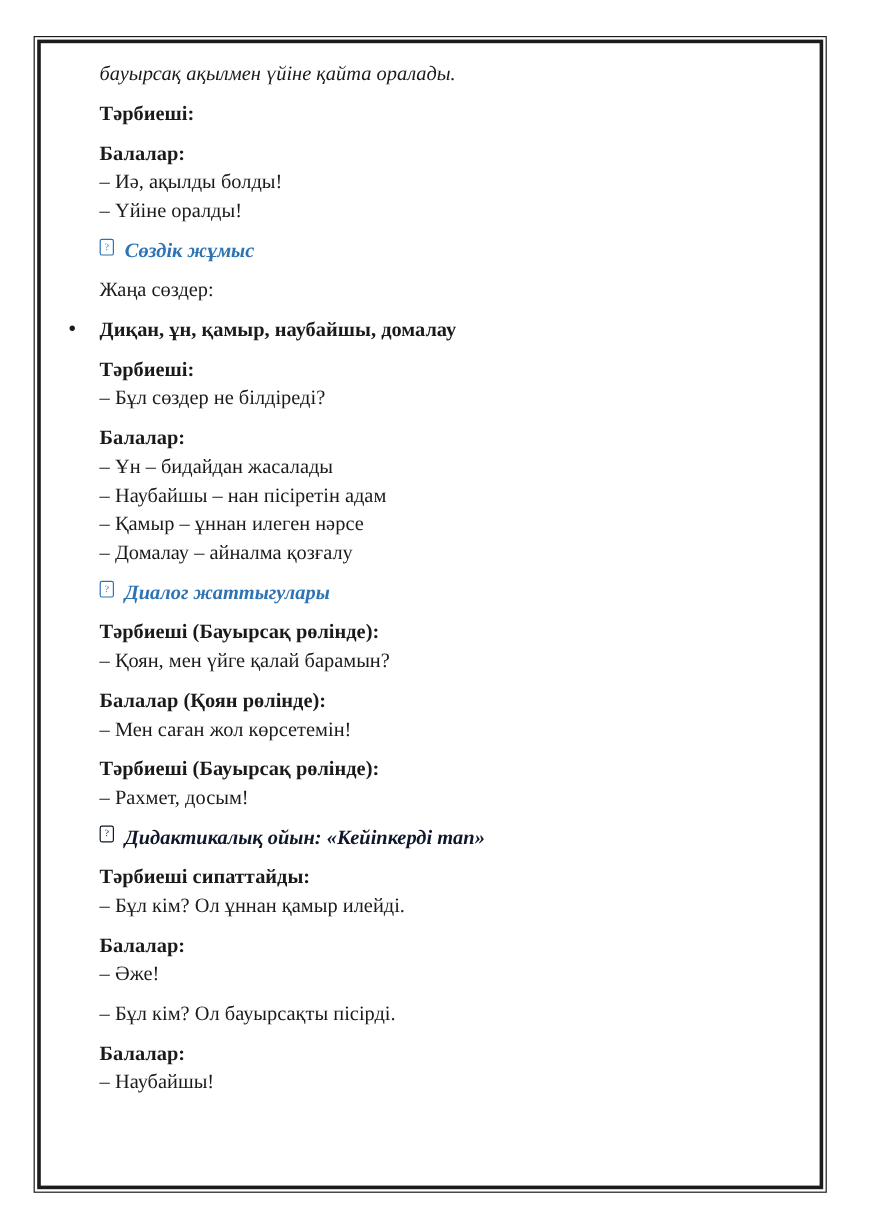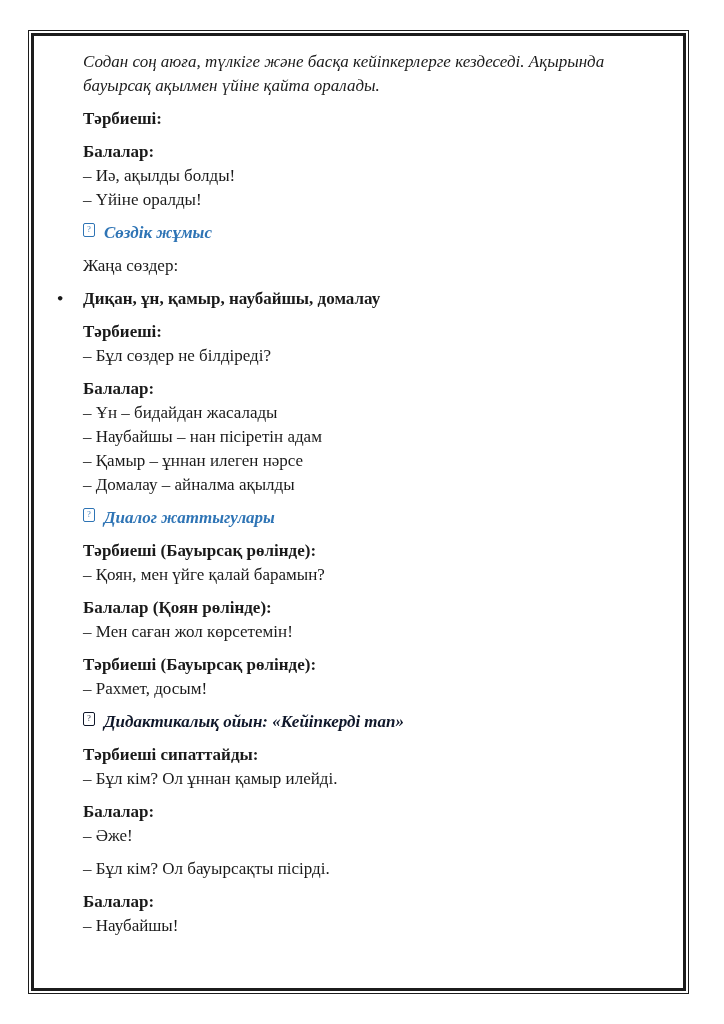--- a/index.html
+++ b/index.html
@@ -41,21 +41,20 @@
   }
 </style>
 </head>
 <body style="color: rgb(26, 26, 26);">
 
 <div class="page">
   <div class="border-outer">
     <div class="border-inner">
       <div id="content">
           <div class="block intro">
-            <div class="line">Содан соң аюға, түлкіге және басқа кейіпкерлерге кездеседі. Ақырында</div>
             <div class="line">бауырсақ ақылмен үйіне қайта оралады.</div>
           </div>
           <div class="block speaker">
             <div class="speaker-label line">Тәрбиеші:</div>
           </div>
           <div class="block speaker">
             <div class="speaker-label line">Балалар:</div>
             <div class="line">– Иә, ақылды болды!</div>
             <div class="line">– Үйіне оралды!</div>
           </div>
@@ -66,21 +65,21 @@
           <div class="block bullet-block"><span class="bullet-dot">•</span><span>Диқан, ұн, қамыр, наубайшы, домалау</span></div>
           <div class="block speaker">
             <div class="speaker-label line">Тәрбиеші:</div>
             <div class="line">– Бұл сөздер не білдіреді?</div>
           </div>
           <div class="block speaker">
             <div class="speaker-label line">Балалар:</div>
             <div class="line">– Ұн – бидайдан жасалады</div>
             <div class="line">– Наубайшы – нан пісіретін адам</div>
             <div class="line">– Қамыр – ұннан илеген нәрсе</div>
-            <div class="line">– Домалау – айналма ақылды</div>
+            <div class="line">– Домалау – айналма қозғалу</div>
           </div>
           <div class="block heading" style="color: rgb(46, 116, 181);"><span class="tofu">?</span><span>Диалог жаттыгулары</span></div>
           <div class="block speaker">
             <div class="speaker-label line">Тәрбиеші (Бауырсақ рөлінде):</div>
             <div class="line">– Қоян, мен үйге қалай барамын?</div>
           </div>
           <div class="block speaker">
             <div class="speaker-label line">Балалар (Қоян рөлінде):</div>
             <div class="line">– Мен саған жол көрсетемін!</div>
           </div>

